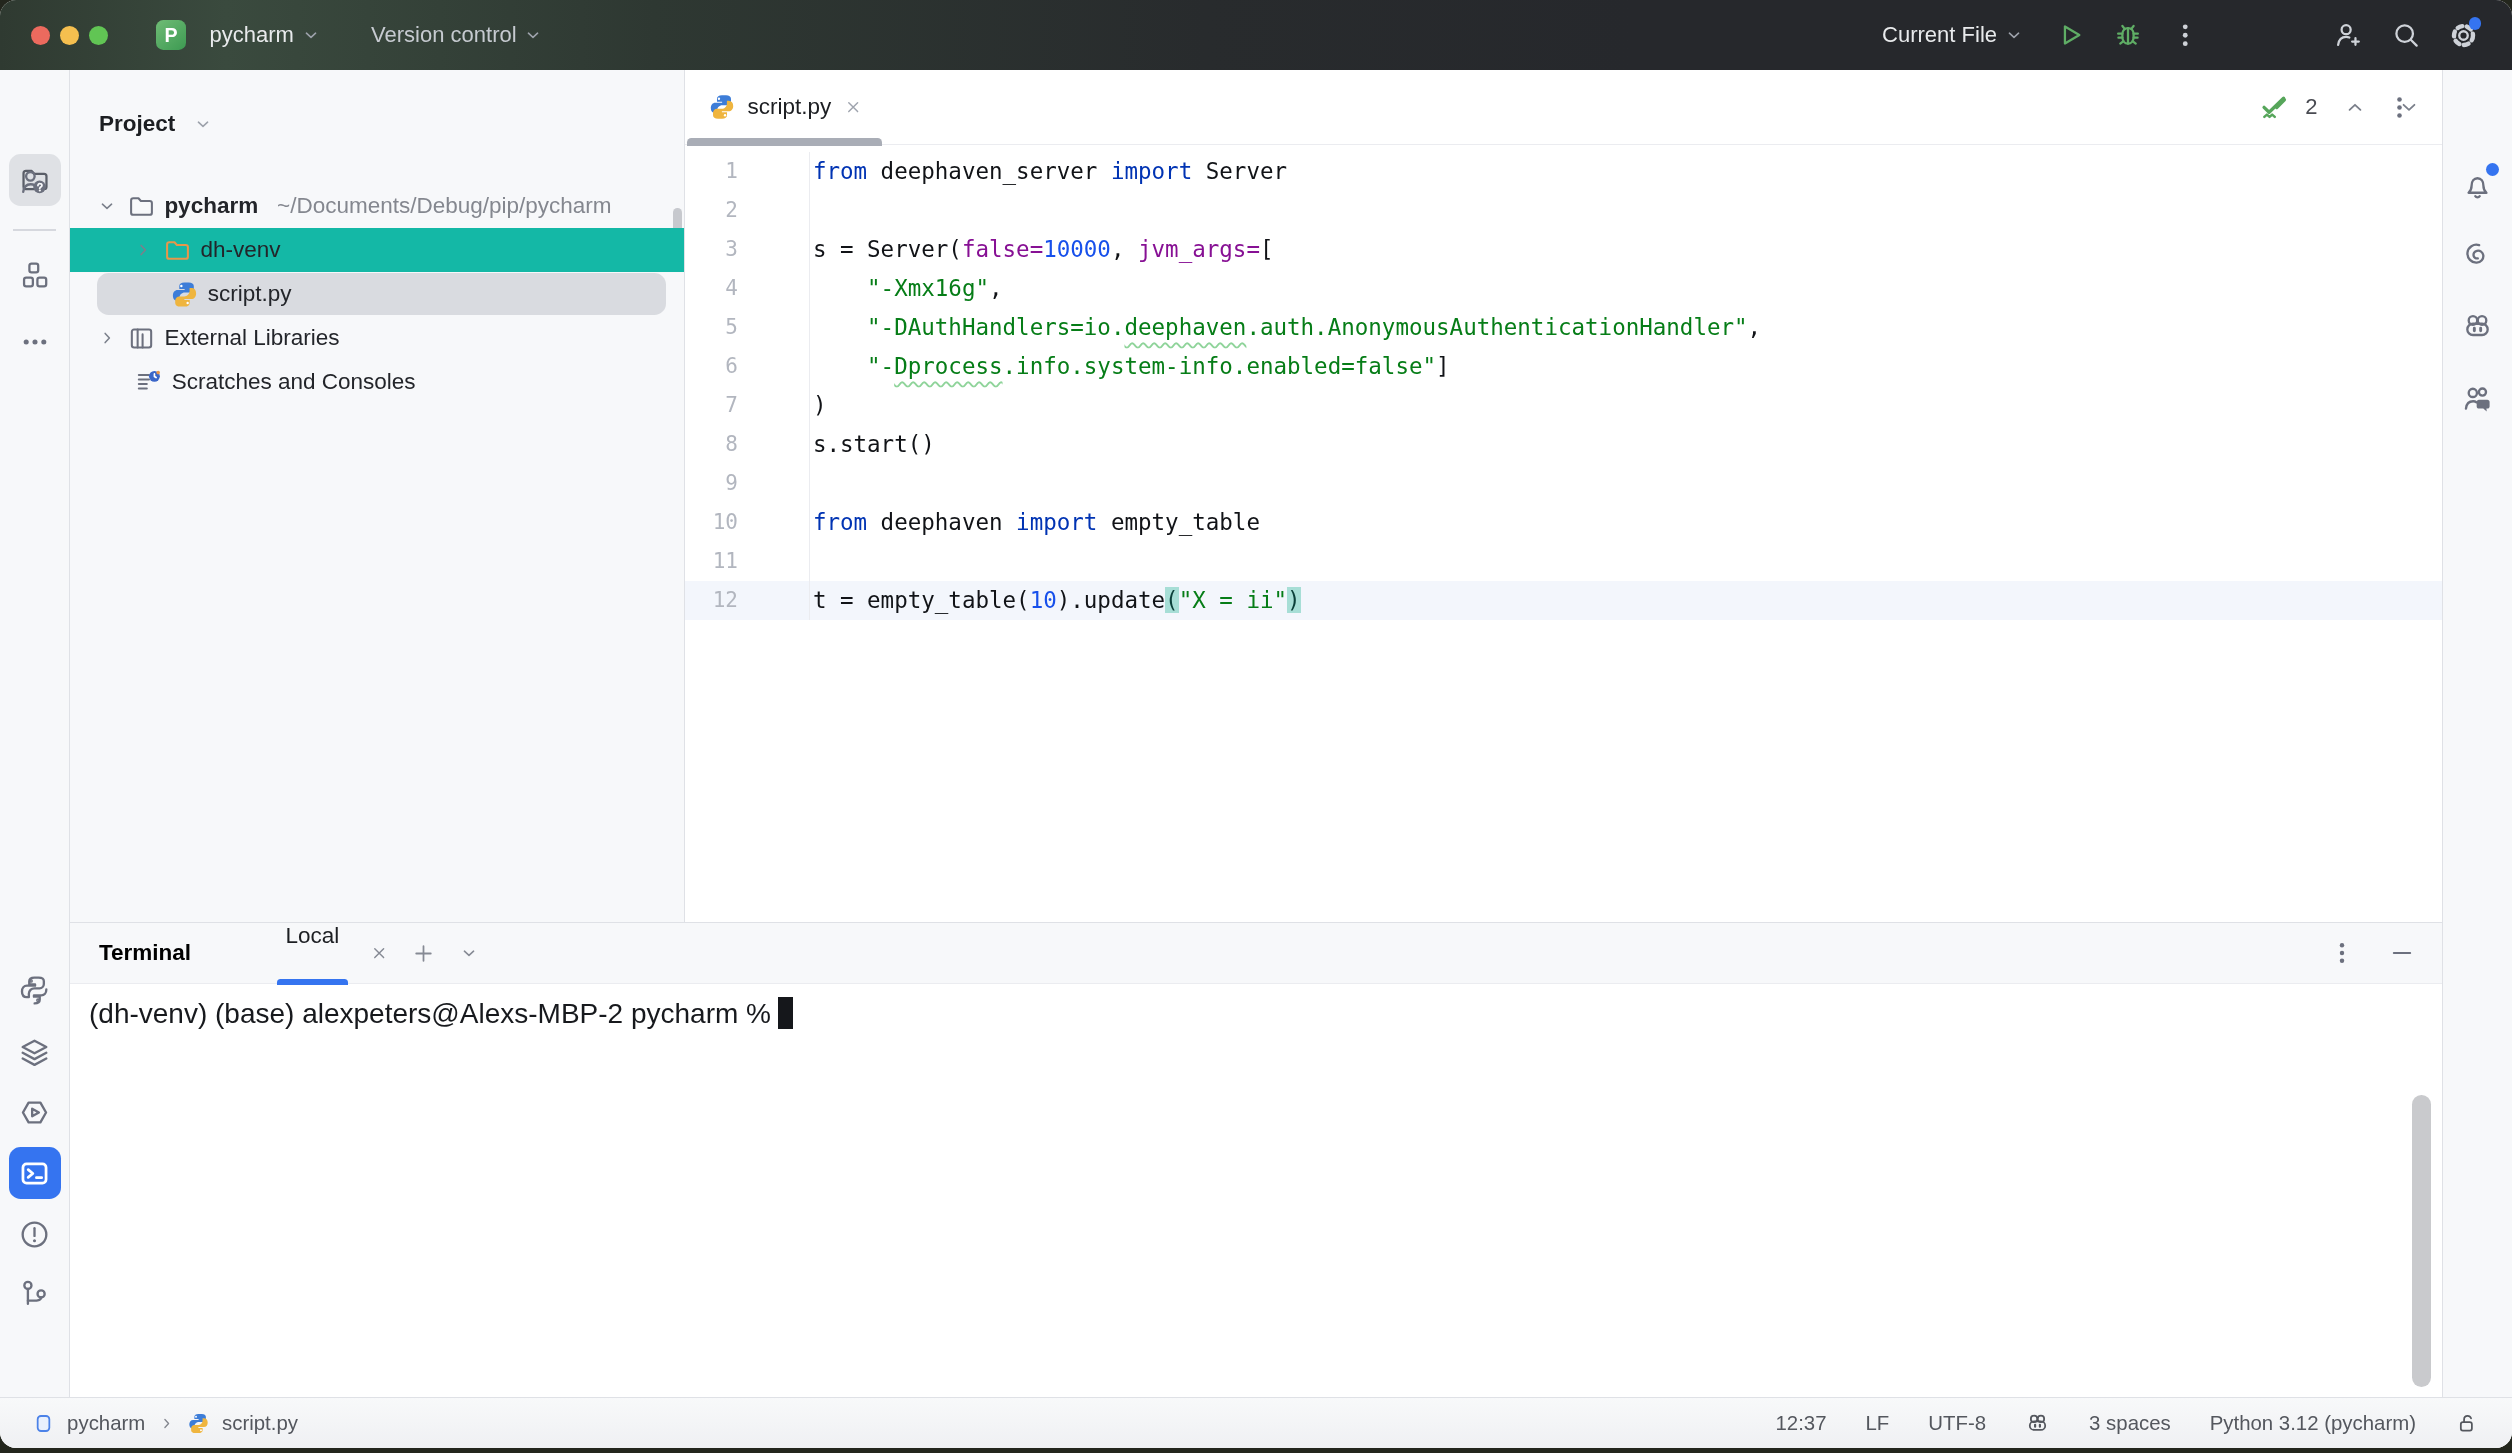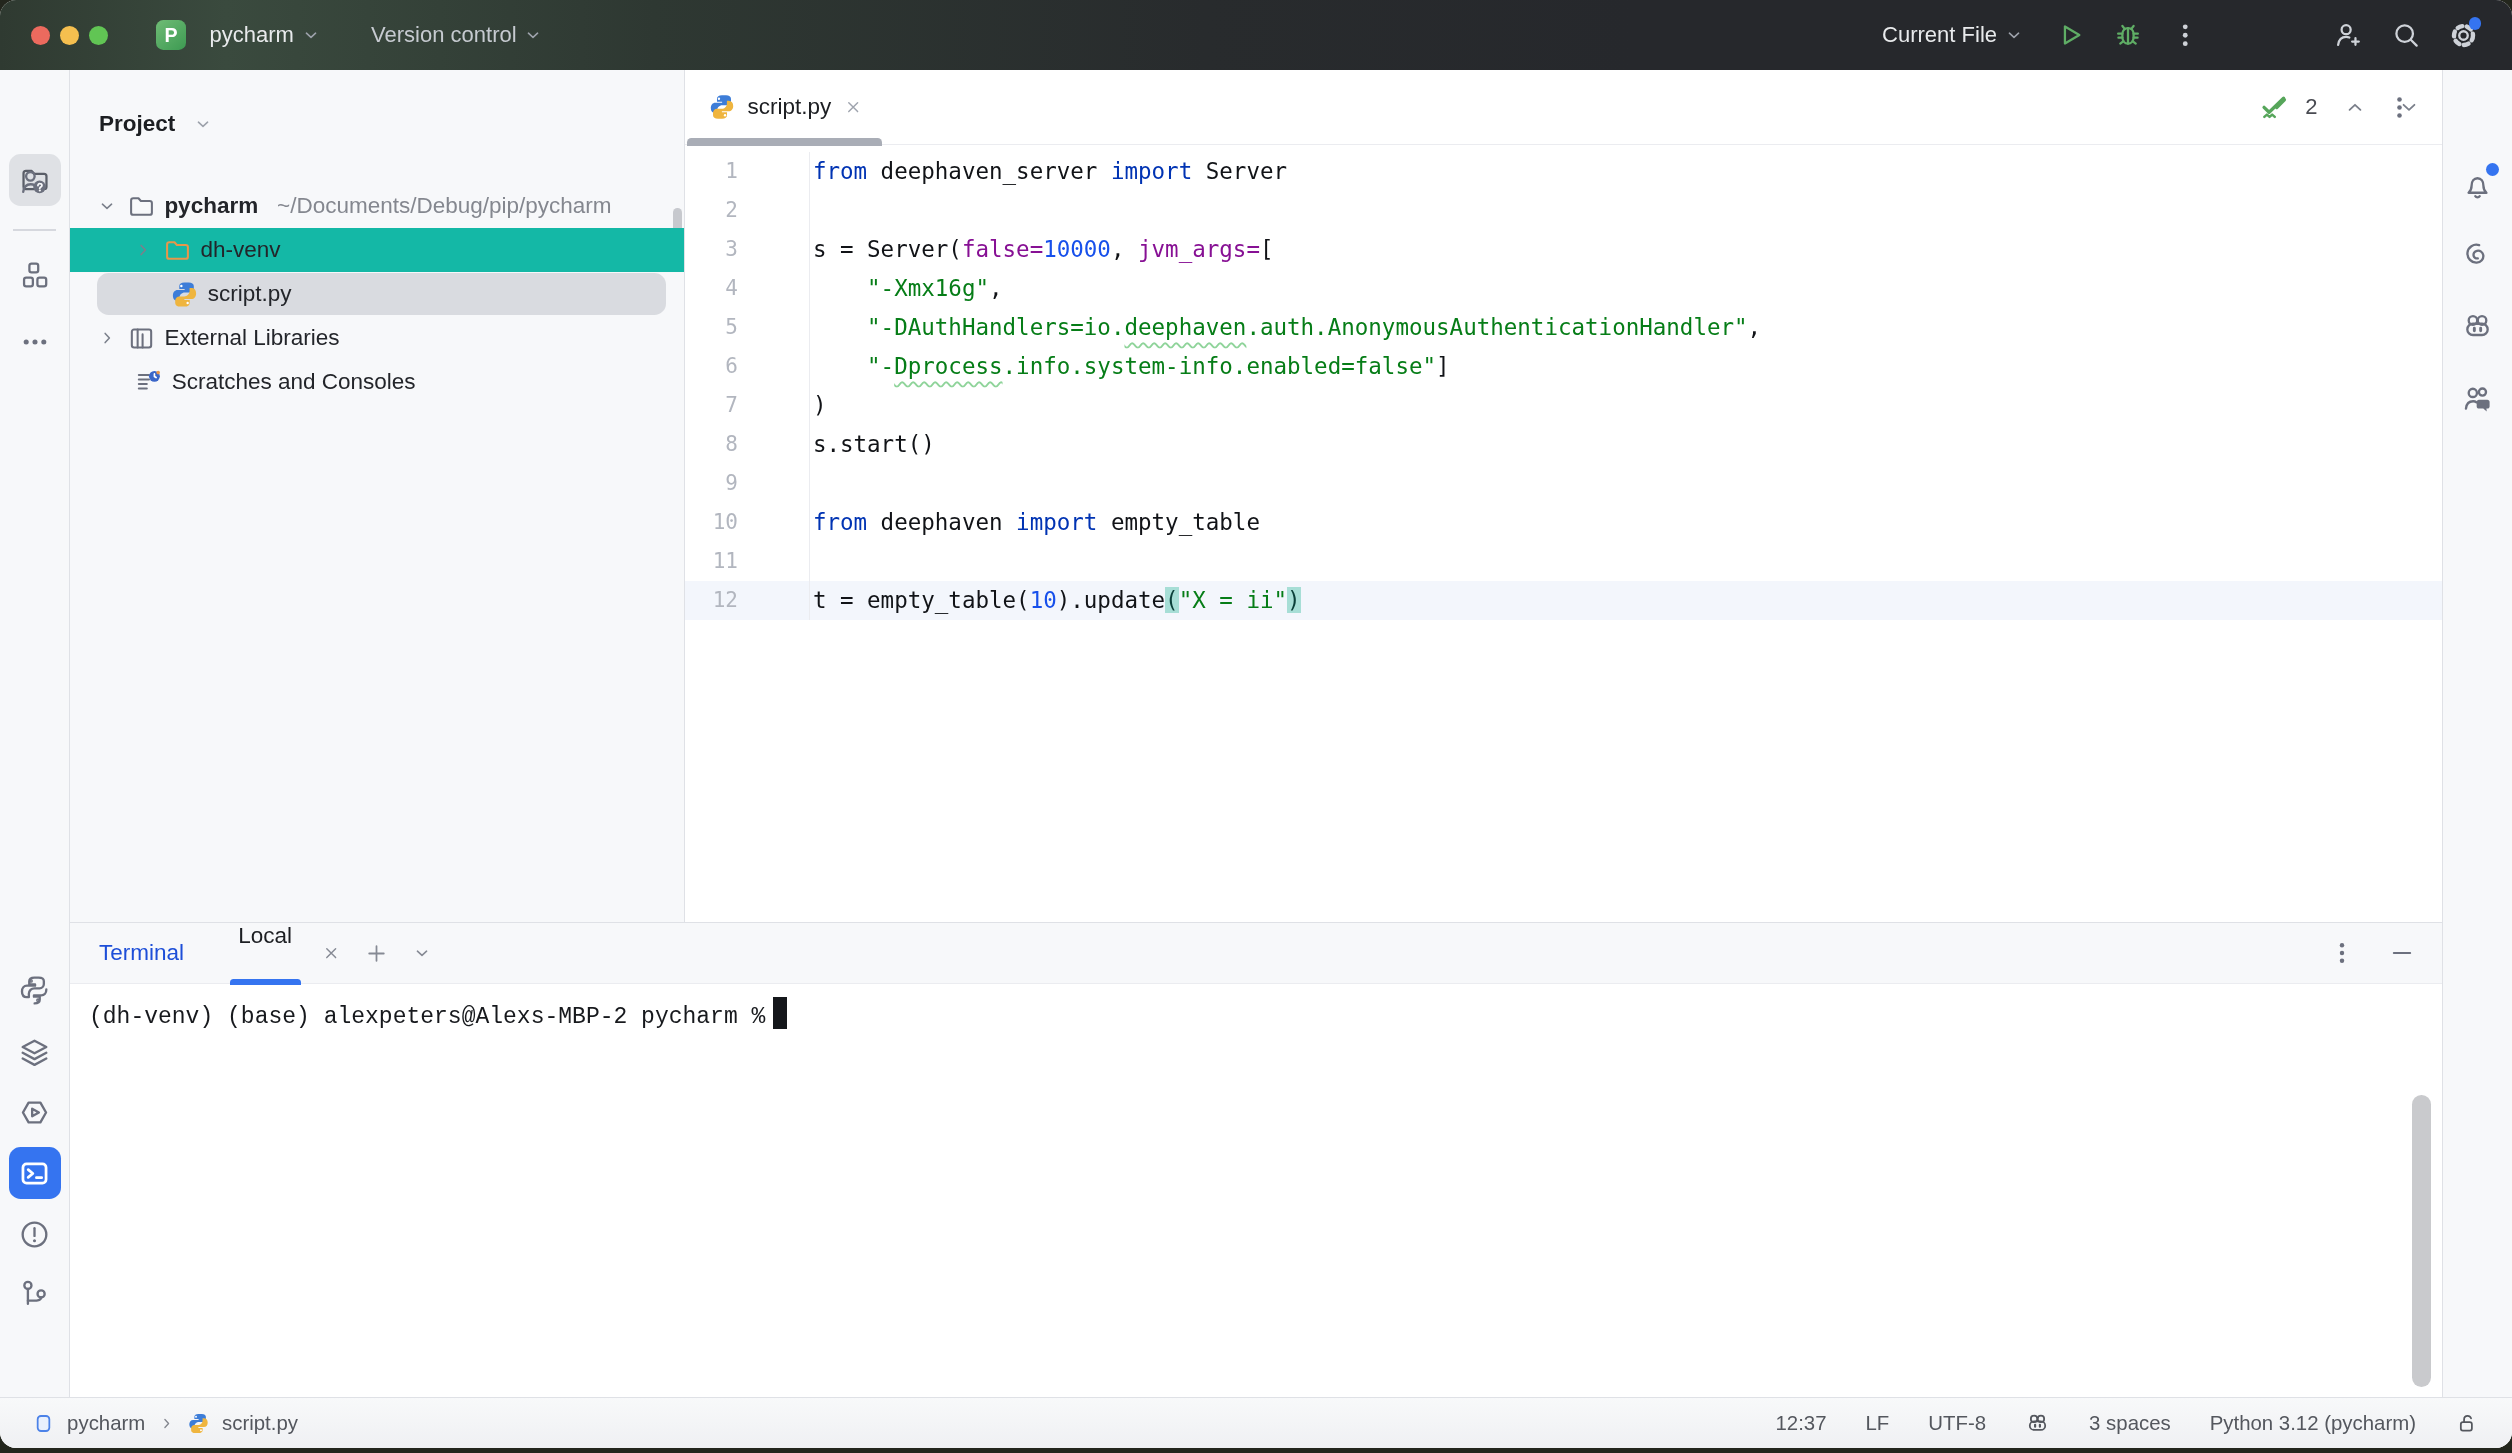--- a/index.html
+++ b/index.html
@@ -76,27 +76,27 @@
   .typo{color:#067d17;text-decoration-line:underline;text-decoration-style:wavy;text-decoration-color:#8fd49a;
         text-decoration-thickness:2.2px;text-underline-offset:6.5px}
   .brace{background:#a7ded6;color:#0b3f39}
   .inspections{position:absolute;top:20.4px;right:20.4px;display:flex;align-items:center;gap:14.5px;color:#494b52;font-size:22px}
   .inspections .chk{color:#57a65b}
   .inspections .nav{color:#7a7f8a}
   
   .terminal{flex:0 0 472px;display:flex;flex-direction:column;border-top:1.5px solid #dfe1e6;background:#fff;position:relative;min-height:0}
   .thead{flex:0 0 61px;background:#f7f8fa;border-bottom:1.5px solid #ebecf0;display:flex;align-items:center;
          padding:0 26px 0 29px;box-sizing:border-box;font-size:22.5px}
-  .thead .ttl{font-weight:normal;color:#1d4ed8;margin-right:47px}
+  .thead .ttl{font-weight:bold;color:#000000;margin-right:87px}
   .ttab{height:100%;display:flex;align-items:flex-start;position:relative;padding:0 7.3px}
   .ttab .nm{color:#1c1e22}
   .ttab .underline{position:absolute;left:-1.5px;right:-1.5px;bottom:-1.5px;height:5.8px;border-radius:3.6px 3.6px 0 0;background:#3574f0}
   .thead .hic{color:#868a94;margin-left:22px;display:flex;align-items:center}
   .thead .right{margin-left:auto;display:flex;align-items:center;gap:32px;color:#6c707e}
-  .tbody{flex:1;font-family:Liberation Mono, monospace;font-size:23px;color:#17191d;
+  .tbody{flex:1;font-family:Liberation Sans, sans-serif;font-size:28px;color:#17191d;
          padding:13px 0 0 19px;white-space:pre}
   .cursor{display:inline-block;width:14.5px;height:32px;background:#15171b;vertical-align:-6.5px;margin-left:7.3px}
   .tscroll{position:absolute;right:11px;top:172px;width:19px;height:292px;border-radius:9.4px;background:#c9cacd}
   
   .statusbar{flex:0 0 51px;background:linear-gradient(#f8f9fa,#eff0f3);border-top:1.5px solid #dfe1e6;
     display:flex;align-items:center;padding:0 32px 0 30.5px;box-sizing:border-box;color:#54575e;font-size:20.4px}
   .crumbs{display:flex;align-items:center;gap:11.6px}
   .crumbs .sep{color:#84878f}
   .sb-right{margin-left:auto;display:flex;align-items:center;gap:39px}
   .sb-item{display:flex;align-items:center}

